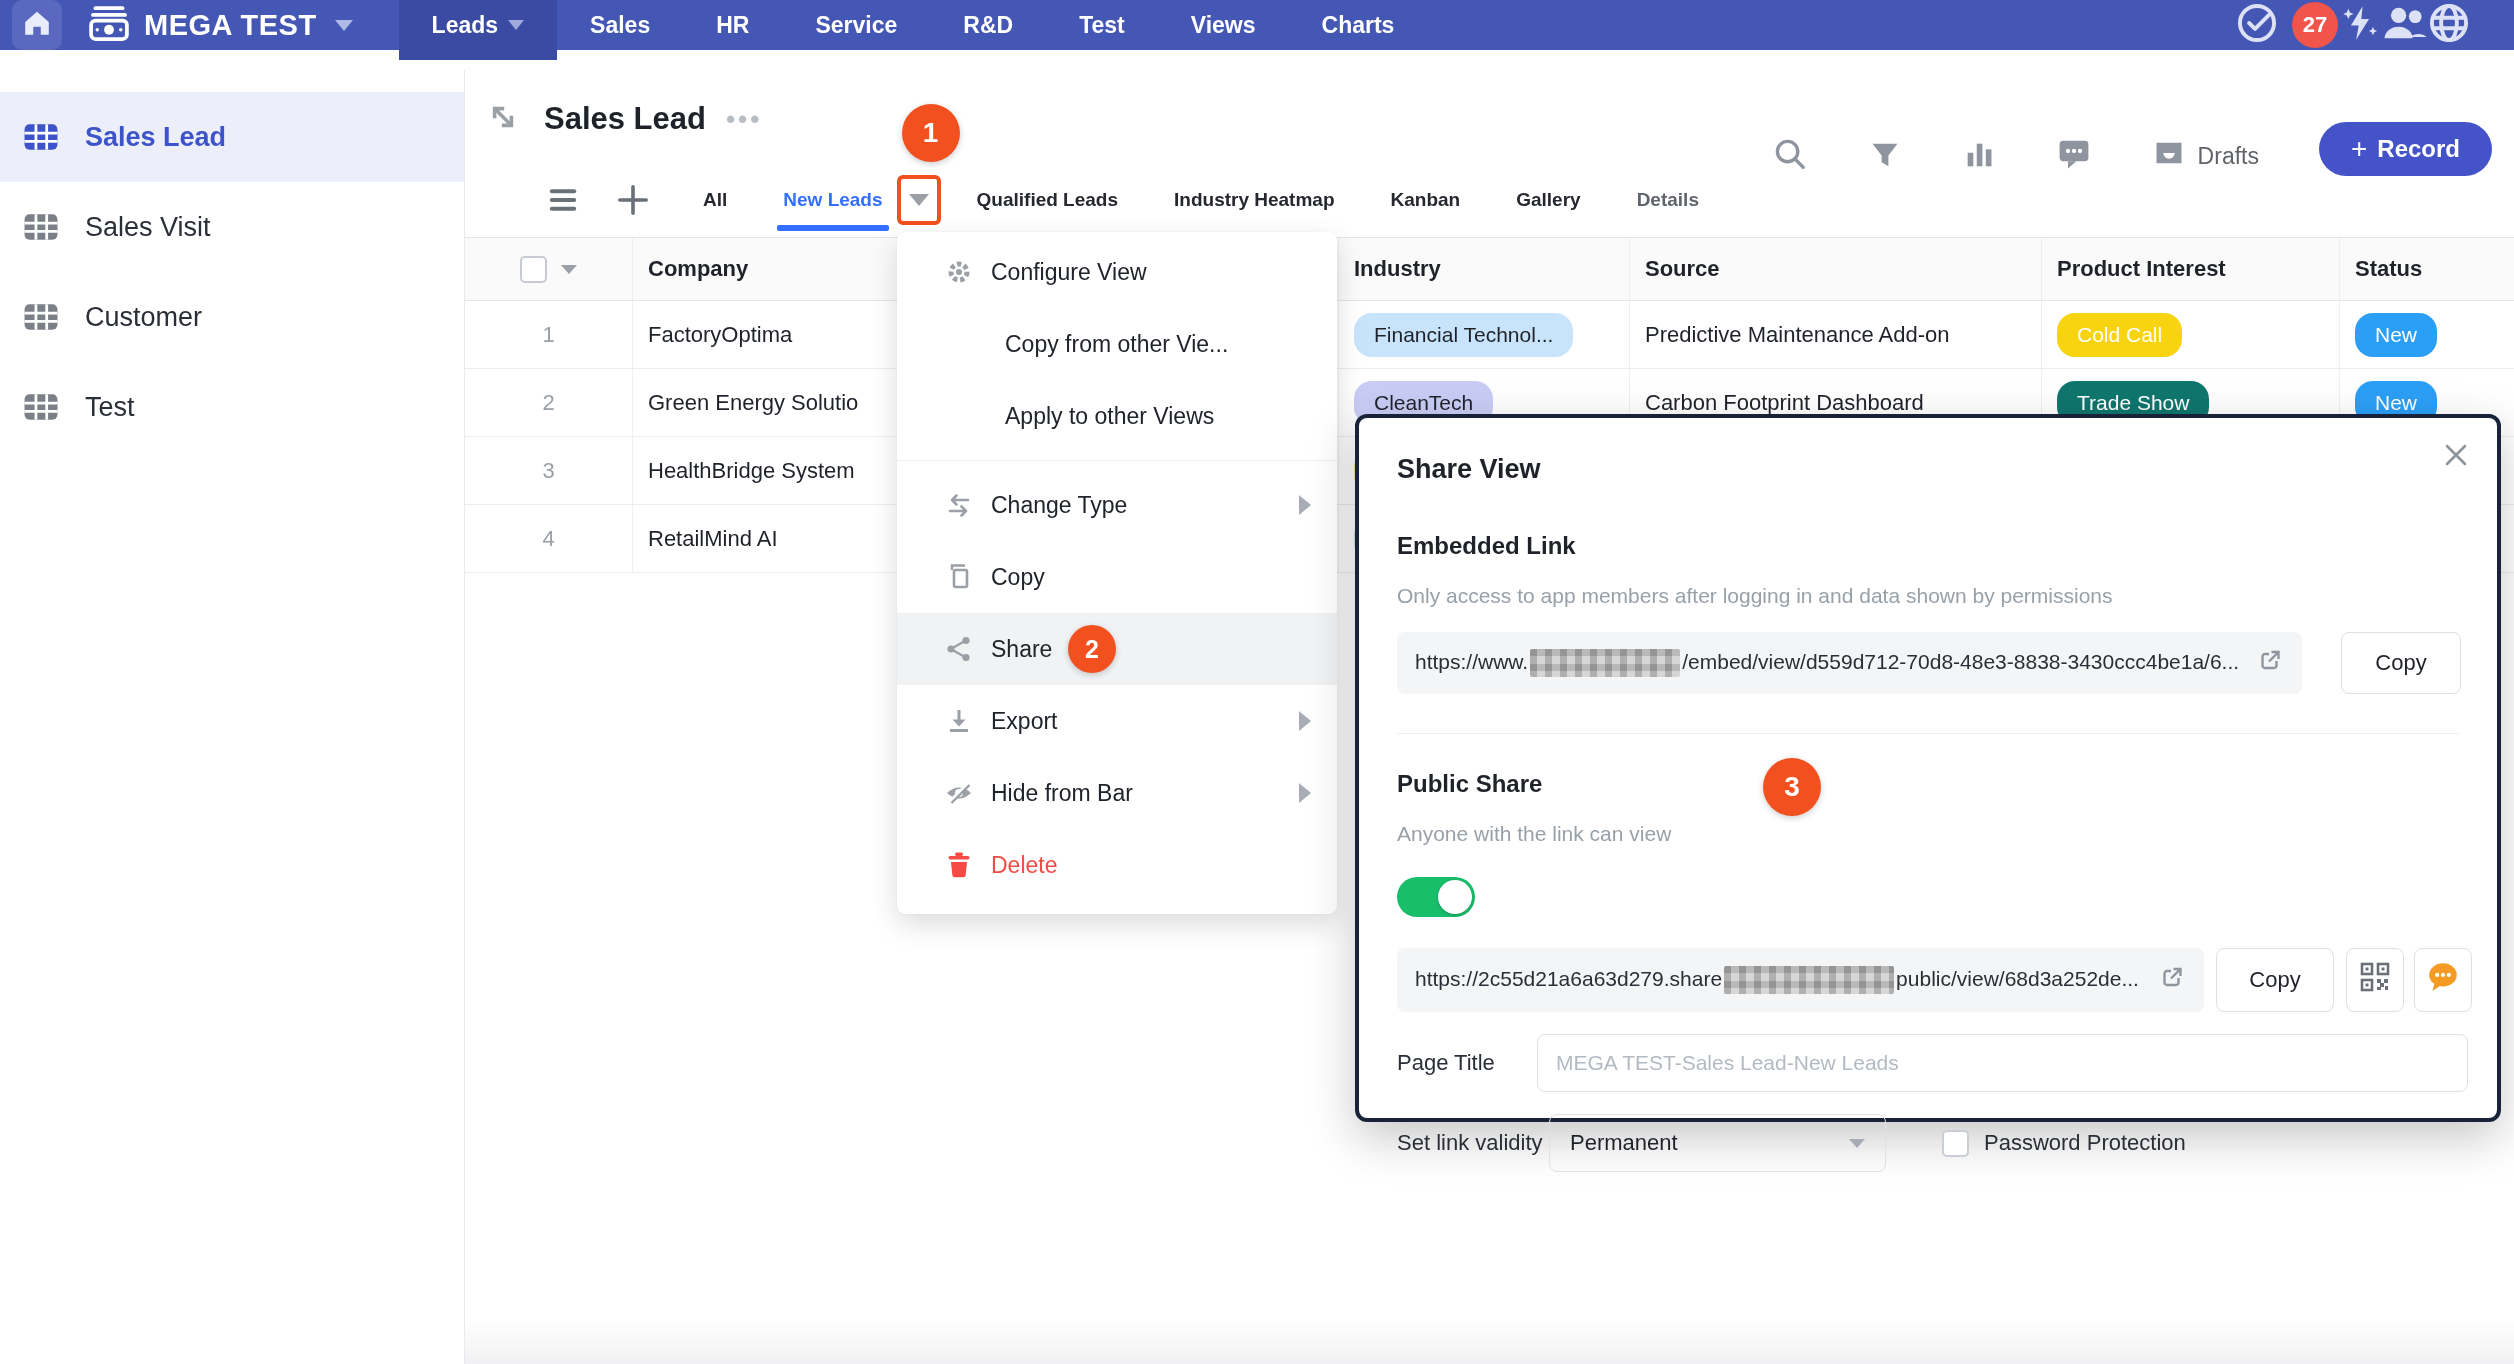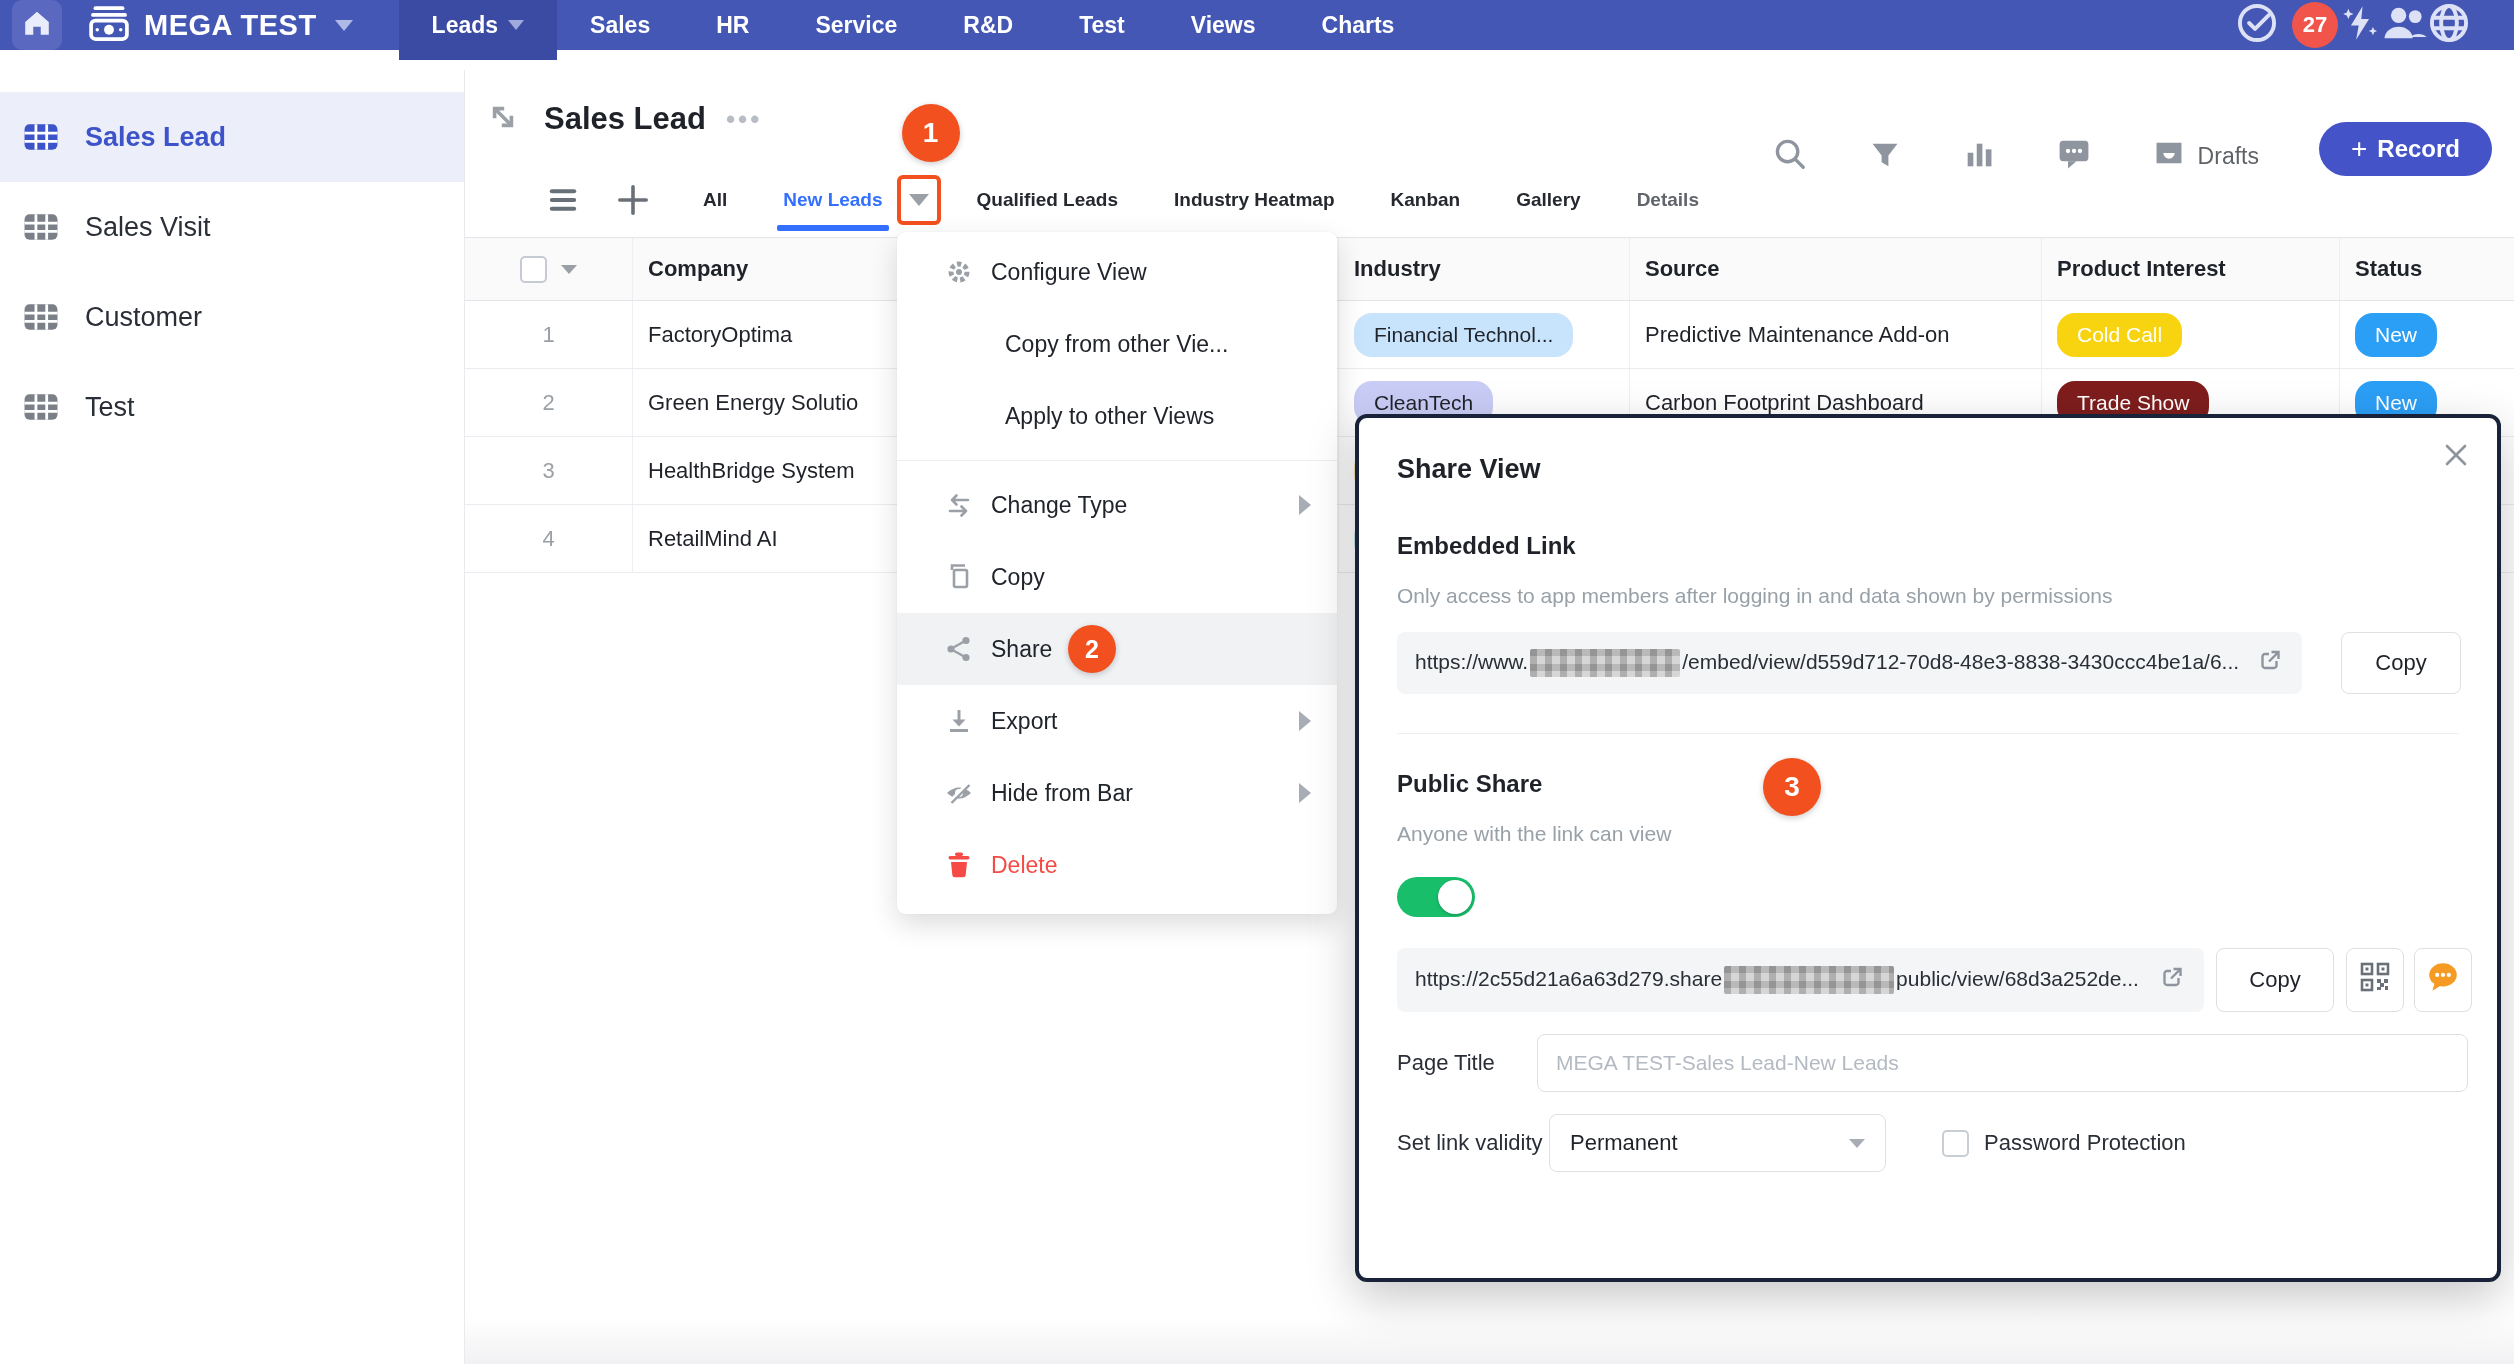--- a/index.html
+++ b/index.html
@@ -79,21 +79,21 @@
   .ctx-menu { position:absolute; left:897px; top:232px; width:440px; height:682px; background:#fff; border-radius:8px; box-shadow:0 10px 28px rgba(0,0,0,.14), 0 0 1px rgba(0,0,0,.12); z-index:50; padding-top:4px; }
   .ctx-item { position:relative; height:72px; display:flex; align-items:center; padding-left:46px; cursor:pointer; font-size:23px; color:#20242B; }
   .ctx-item .mi { width:32px; margin-right:16px; display:flex; align-items:center; justify-content:center; flex:0 0 auto; }
   .ctx-item.highlight { background:#F1F2F4; }
   .ctx-item.danger { color:#F54A45; }
   .ctx-divider { height:1px; background:#ECEEF1; margin:8px 0; }
   .sub-arrow { position:absolute; right:26px; width:0; height:0; border-top:10px solid transparent; border-bottom:10px solid transparent; border-left:12px solid #A8ADB5; }
   .badge-share { position:absolute; left:171px; top:12px; width:48px; height:48px; font-size:25px; }
 
   
-  .modal { position:absolute; left:1355px; top:414px; width:1146px; height:868px; background:#fff; border:4px solid #182239; border-radius:12px; box-shadow:0 16px 48px rgba(0,0,0,.22); z-index:60; }
+  .modal { position:absolute; left:1355px; top:414px; width:1146px; height:708px; background:#fff; border:4px solid #182239; border-radius:12px; box-shadow:0 16px 48px rgba(0,0,0,.22); z-index:60; }
   .m-close { position:absolute; right:26px; top:22px; cursor:pointer; }
   .m-title { position:absolute; left:38px; top:36px; font-size:27px; font-weight:bold; }
   .m-sec-h { position:absolute; left:38px; font-size:24px; font-weight:bold; }
   .m-desc { position:absolute; left:38px; font-size:21px; color:#98A0A8; }
   .url-box { position:absolute; left:38px; height:62px; background:#F4F5F6; border-radius:8px; display:flex; align-items:center; padding:0 18px; font-size:21px; color:#2A2E36; white-space:nowrap; overflow:hidden; }
   .url-box .ext { margin-left:auto; flex:0 0 auto; }
   .mosaic { display:inline-block; height:28px; vertical-align:middle; margin:0 2px; border-radius:2px; background-color:#C9C9C9;
             background-image:linear-gradient(90deg, rgba(0,0,0,.16) 50%, rgba(255,255,255,.10) 50%), linear-gradient(rgba(0,0,0,.12) 50%, rgba(255,255,255,.14) 50%);
             background-size:15px 15px, 15px 15px; }
   .btn { background:#fff; border:1px solid #DEE0E3; border-radius:8px; font-size:22px; color:#1F2329; display:flex; align-items:center; justify-content:center; cursor:pointer; font-family:"Liberation Sans",sans-serif; }
@@ -377,21 +377,21 @@
       <div class="t-row data-row">
         <div class="cell rowhead">
             <span class="row-num">2</span>
           </div>
         <div class="cell cell-text">Green Energy Solutio</div>
         <div class="cell">
             <span class="chip" style="background: rgb(201, 204, 245);">CleanTech</span>
           </div>
         <div class="cell cell-text">Carbon Footprint Dashboard</div>
         <div class="cell">
-            <span class="chip ondark" style="background: #7f1d1d;">Trade Show</span>
+            <span class="chip ondark" style="background: #0f766e;">Trade Show</span>
           </div>
         <div class="cell">
             <span class="chip ondark" style="background: rgb(43, 159, 246);">New</span>
           </div>
       </div>
 
       <div class="t-row data-row">
         <div class="cell rowhead">
             <span class="row-num">3</span>
           </div>

